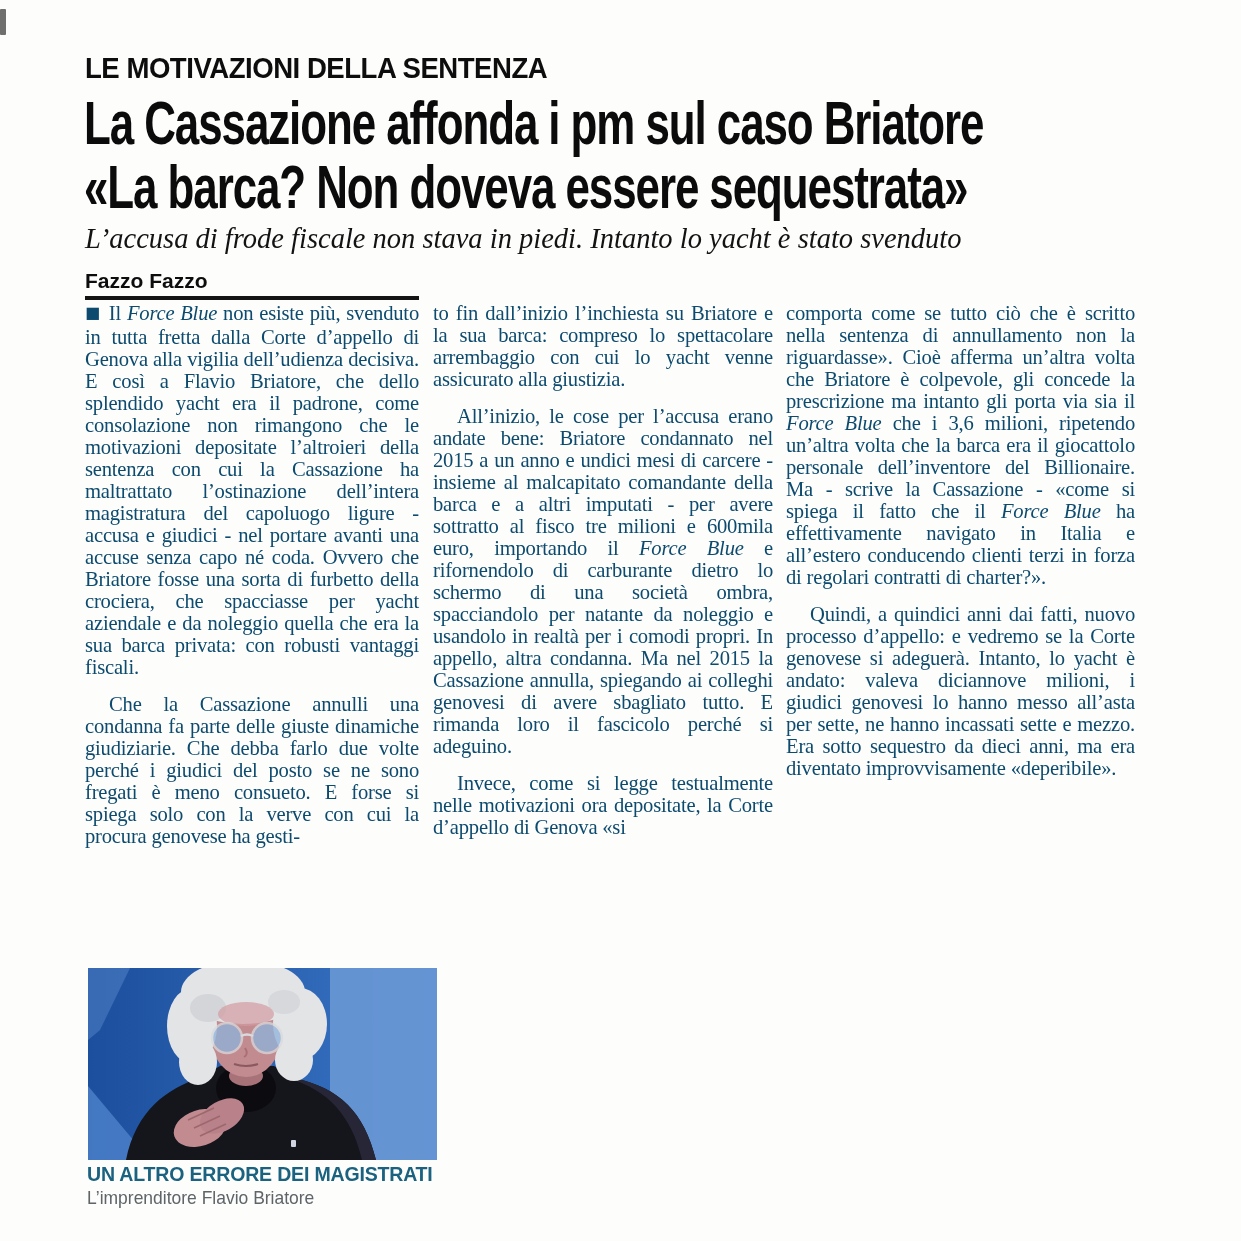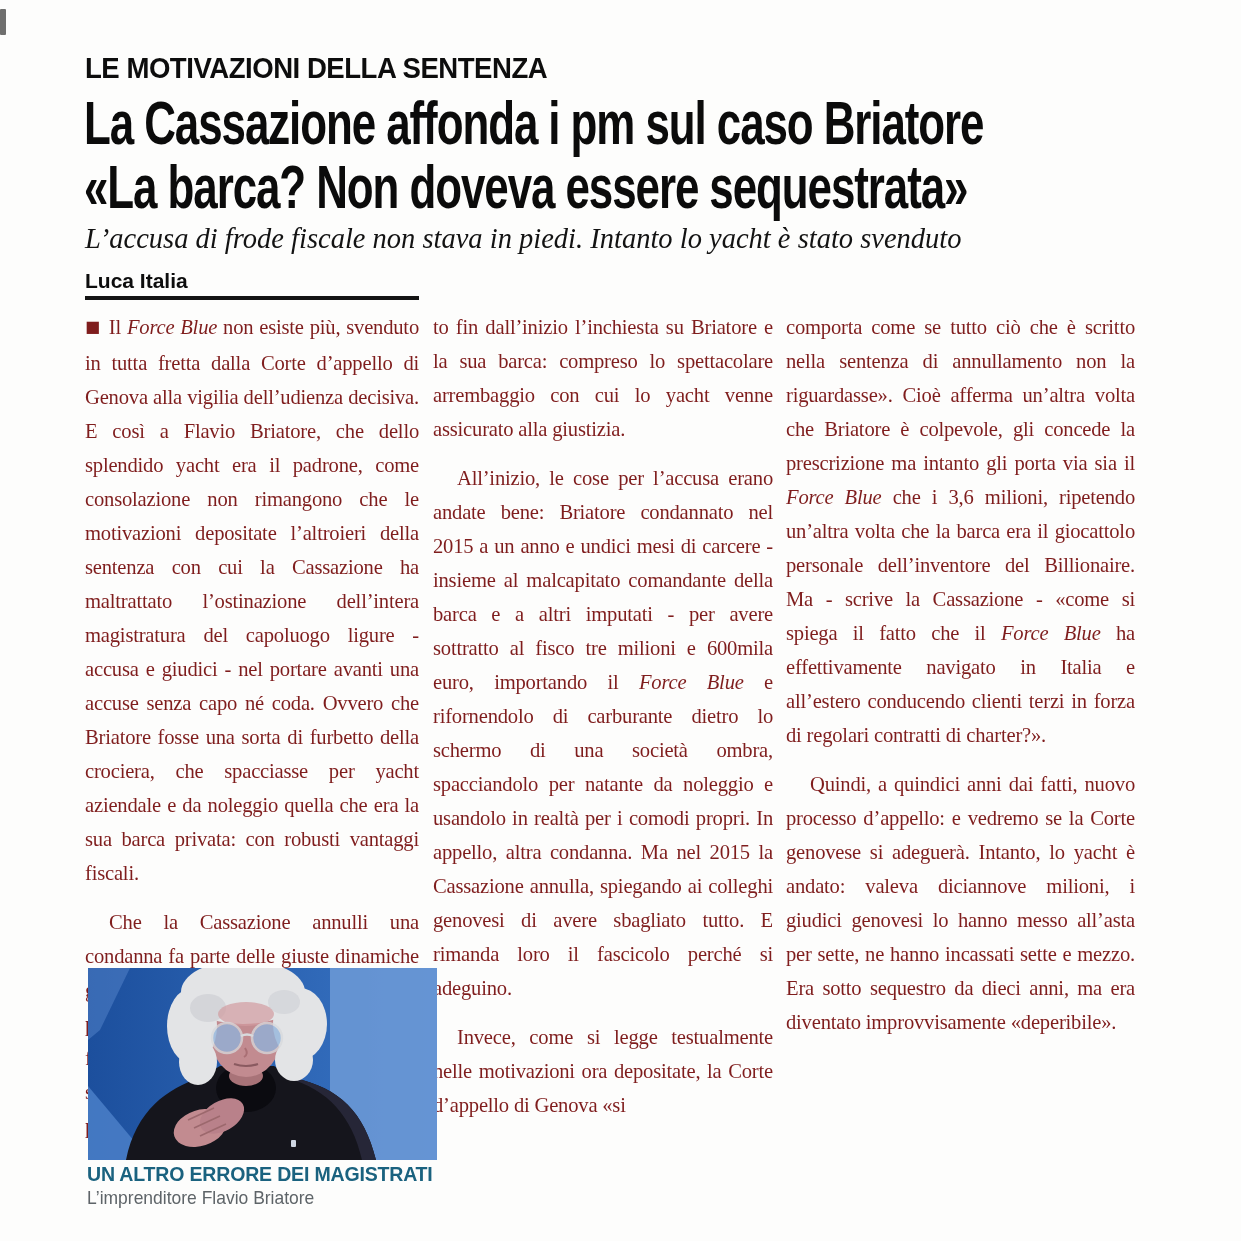--- a/index.html
+++ b/index.html
@@ -32,22 +32,22 @@
     font-family:"Liberation Serif",serif;
   }
   
   .byline{
     left:85px;top:269px;font-family:"Liberation Sans",sans-serif;
     font-weight:700;font-size:21px;color:#0d0d0d;
   }
   .byline-rule{left:85px;top:296px;width:334px;height:4px;background:#141414;}
   
   .col{
-    top:310px;text-align:justify;font-size:20.6px;line-height:34px;
-    letter-spacing:-.2px;color:#7f1d1d;
+    top:302px;text-align:justify;font-size:20.6px;line-height:22px;
+    letter-spacing:-.2px;color:#0c4a6e;
     hyphens:auto;-webkit-hyphens:auto;overflow-wrap:break-word;
   }
   .col p{margin:0;}
   .col p.ind{text-indent:24px;}
   .col p.sp{margin-top:15px;}
   .col1{left:85px;width:334px;}
   .col2{left:433px;width:340px;}
   .col3{left:786px;width:349px;}
   .bullet{font-family:"DejaVu Sans",sans-serif;font-size:16px;margin-right:8px;position:relative;top:-2px;}
   .it{font-style:italic;}
@@ -73,21 +73,21 @@
 
 <div class="abs kicker">LE MOTIVAZIONI DELLA SENTENZA</div>
 
 <h1 style="margin:0;font-size:inherit;font-weight:inherit;">
   <div class="abs hl hl1">La Cassazione affonda i pm sul caso Briatore</div>
   <div class="abs hl hl2">«La barca? Non doveva essere sequestrata»</div>
 </h1>
 
 <div class="abs subhead">L’accusa di frode fiscale non stava in piedi. Intanto lo yacht è stato svenduto</div>
 
-<div class="abs byline">Luca Italia</div>
+<div class="abs byline">Fazzo Fazzo</div>
 <div class="abs byline-rule"></div>
 
 <div class="abs col col1">
   <p><span class="bullet">■</span><span><span>Il </span><span class="it">Force Blue</span><span> non esiste più, svenduto in tutta fretta dalla Corte d’appello di Genova alla vigilia dell’udienza decisiva. E così a Flavio Briatore, che dello splendido yacht era il padrone, come consolazione non rimangono che le motivazioni depositate l’altroieri della sentenza con cui la Cassazione ha maltrattato l’ostinazione dell’intera magistratura del capoluogo ligure - accusa e giudici - nel portare avanti una accuse senza capo né coda. Ovvero che Briatore fosse una sorta di furbetto della crociera, che spacciasse per yacht aziendale e da noleggio quella che era la sua barca privata: con robusti vantaggi fiscali.</span></span></p>
   <p class="ind sp"><span><span>Che la Cassazione annulli una condanna fa parte delle giuste dinamiche giudiziarie. Che debba farlo due volte perché i giudici del posto se ne sono fregati è meno consueto. E forse si spiega solo con la verve con cui la procura genovese ha gesti-</span></span></p>
 </div>
 
 <div class="abs col col2">
   <p><span><span>to fin dall’inizio l’inchiesta su Briatore e la sua barca: compreso lo spettacolare arrembaggio con cui lo yacht venne assicurato alla giustizia.</span></span></p>
   <p class="ind sp"><span><span>All’inizio, le cose per l’accusa erano andate bene: Briatore condannato nel 2015 a un anno e undici mesi di carcere - insieme al malcapitato comandante della barca e a altri imputati - per avere sottratto al fisco tre milioni e 600mila euro, importando il </span><span class="it">Force Blue</span><span> e rifornendolo di carburante dietro lo schermo di una società ombra, spacciandolo per natante da noleggio e usandolo in realtà per i comodi propri. In appello, altra condanna. Ma nel 2015 la Cassazione annulla, spiegando ai colleghi genovesi di avere sbagliato tutto. E rimanda loro il fascicolo perché si adeguino.</span></span></p>

